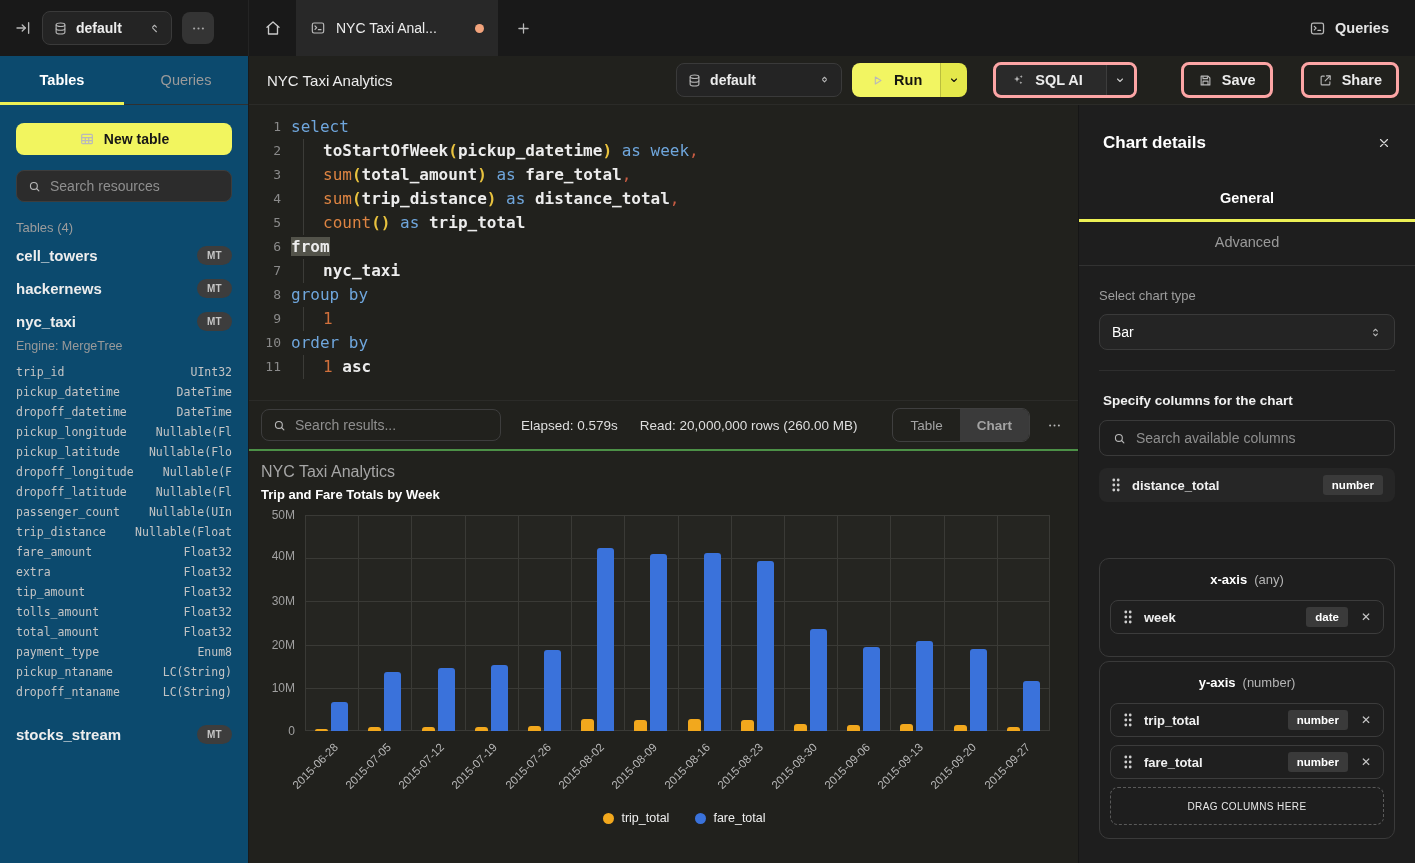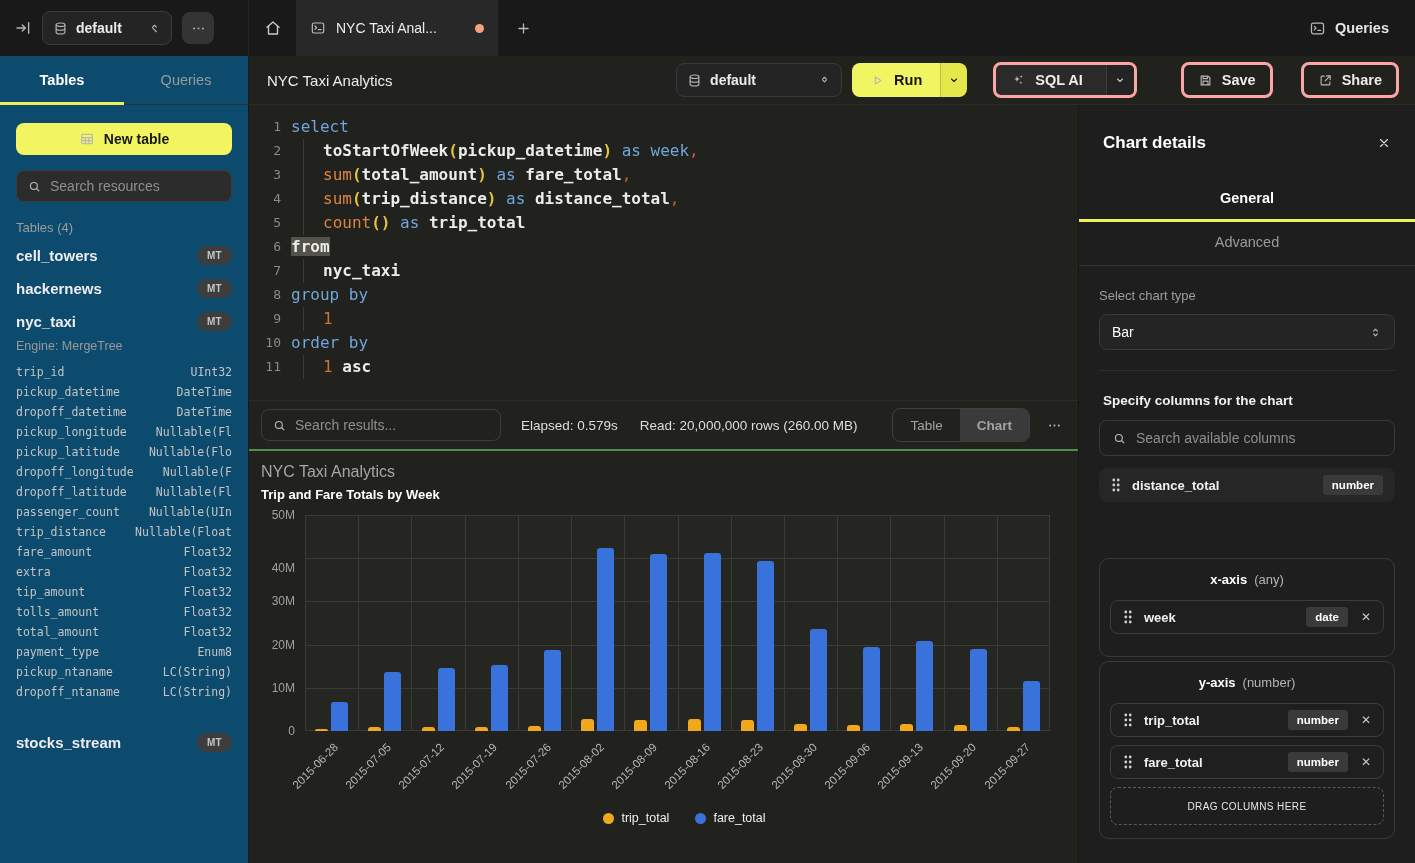--- a/index.html
+++ b/index.html
@@ -36,21 +36,21 @@
   .side-body { flex:1; padding:18px 16px 0; overflow:hidden; }
   .new-table-btn { height:32px; width:100%; background:#F2F55F; border:none; border-radius:8px; display:flex; align-items:center; justify-content:center; gap:9px; color:#161616; font-size:14px; font-weight:600; cursor:pointer; font-family:inherit; }
   .side-search { margin-top:15px; height:32px; border:1px solid #3d3d3d; background:#2c2c2c; border-radius:8px; display:flex; align-items:center; gap:8px; padding:0 10px; color:#8f8f8f; }
   .side-search input, .bar-search input, .panel-search input { background:transparent; border:none; outline:none; color:#e8e8e8; font-size:14px; width:100%; font-family:inherit; }
   .side-search input::placeholder, .bar-search input::placeholder, .panel-search input::placeholder { color:#8f8f8f; }
   .tables-label { margin:18px 0 4px; color:#9c9c9c; font-size:13px; }
   .table-item { height:33px; display:flex; align-items:center; justify-content:space-between; cursor:pointer; }
   .table-name { font-size:15px; font-weight:600; color:#ededed; }
   .mt-badge { background:#3d3d3d; color:#c6c6c6; font-size:10px; font-weight:700; padding:4px 10px; border-radius:999px; letter-spacing:.3px; }
   .engine-line { color:#9a9a9a; font-size:12.5px; margin:1px 0 9px; }
-  .cols { margin:2px 0 24px; }
+  .cols { margin:2px 0 16px; }
   .col-row { display:flex; justify-content:space-between; font-family:"DejaVu Sans Mono", monospace; font-size:11.5px; color:#c4c4c4; line-height:20px; }
 
   
   .main { flex:1; min-width:0; display:flex; flex-direction:column; background:#21211d; }
   .main-header { height:49px; flex:none; display:flex; align-items:center; padding:0 16px 0 18px; border-bottom:1px solid #2b2b28; }
   .main-title { font-size:15px; font-weight:500; color:#ececec; }
   .hdr-db { margin-left:auto; width:166px; justify-content:space-between; }
   .run-split { margin-left:10px; display:flex; height:34px; border-radius:8px; overflow:hidden; cursor:pointer; }
   .run-main { background:#F2F562; display:flex; align-items:center; gap:9px; padding:0 18px; color:#15150f; font-size:14.5px; font-weight:700; }
   .run-caret { width:27px; background:#E4E84B; display:flex; align-items:center; justify-content:center; color:#15150f; border-left:1px solid rgba(0,0,0,.18); }
@@ -484,21 +484,21 @@
             <div class="plot-wrap">
                 <div class="grid-h" style="top: 215px;"></div>
                 <span class="ylab" style="top: 216px;">0</span>
                 <div class="grid-h" style="top: 172.8px;"></div>
                 <span class="ylab" style="top: 172.8px;">10M</span>
                 <div class="grid-h" style="top: 129.6px;"></div>
                 <span class="ylab" style="top: 129.6px;">20M</span>
                 <div class="grid-h" style="top: 86.4px;"></div>
                 <span class="ylab" style="top: 86.4px;">30M</span>
                 <div class="grid-h" style="top: 43.2px;"></div>
-                <span class="ylab" style="top: 53px;">40M</span>
+                <span class="ylab" style="top: 41px;">40M</span>
                 <div class="grid-h" style="top: 0px;"></div>
                 <span class="ylab" style="top: 0px;">50M</span>
                 <div class="grid-v" style="left: calc(0% + 0px);"></div>
                 <div class="grid-v" style="left: calc(7.14286% + 0px);"></div>
                 <div class="grid-v" style="left: calc(14.2857% + 0px);"></div>
                 <div class="grid-v" style="left: calc(21.4286% + 0px);"></div>
                 <div class="grid-v" style="left: calc(28.5714% + 0px);"></div>
                 <div class="grid-v" style="left: calc(35.7143% + 0px);"></div>
                 <div class="grid-v" style="left: calc(42.8571% + 0px);"></div>
                 <div class="grid-v" style="left: calc(50% + 0px);"></div>

